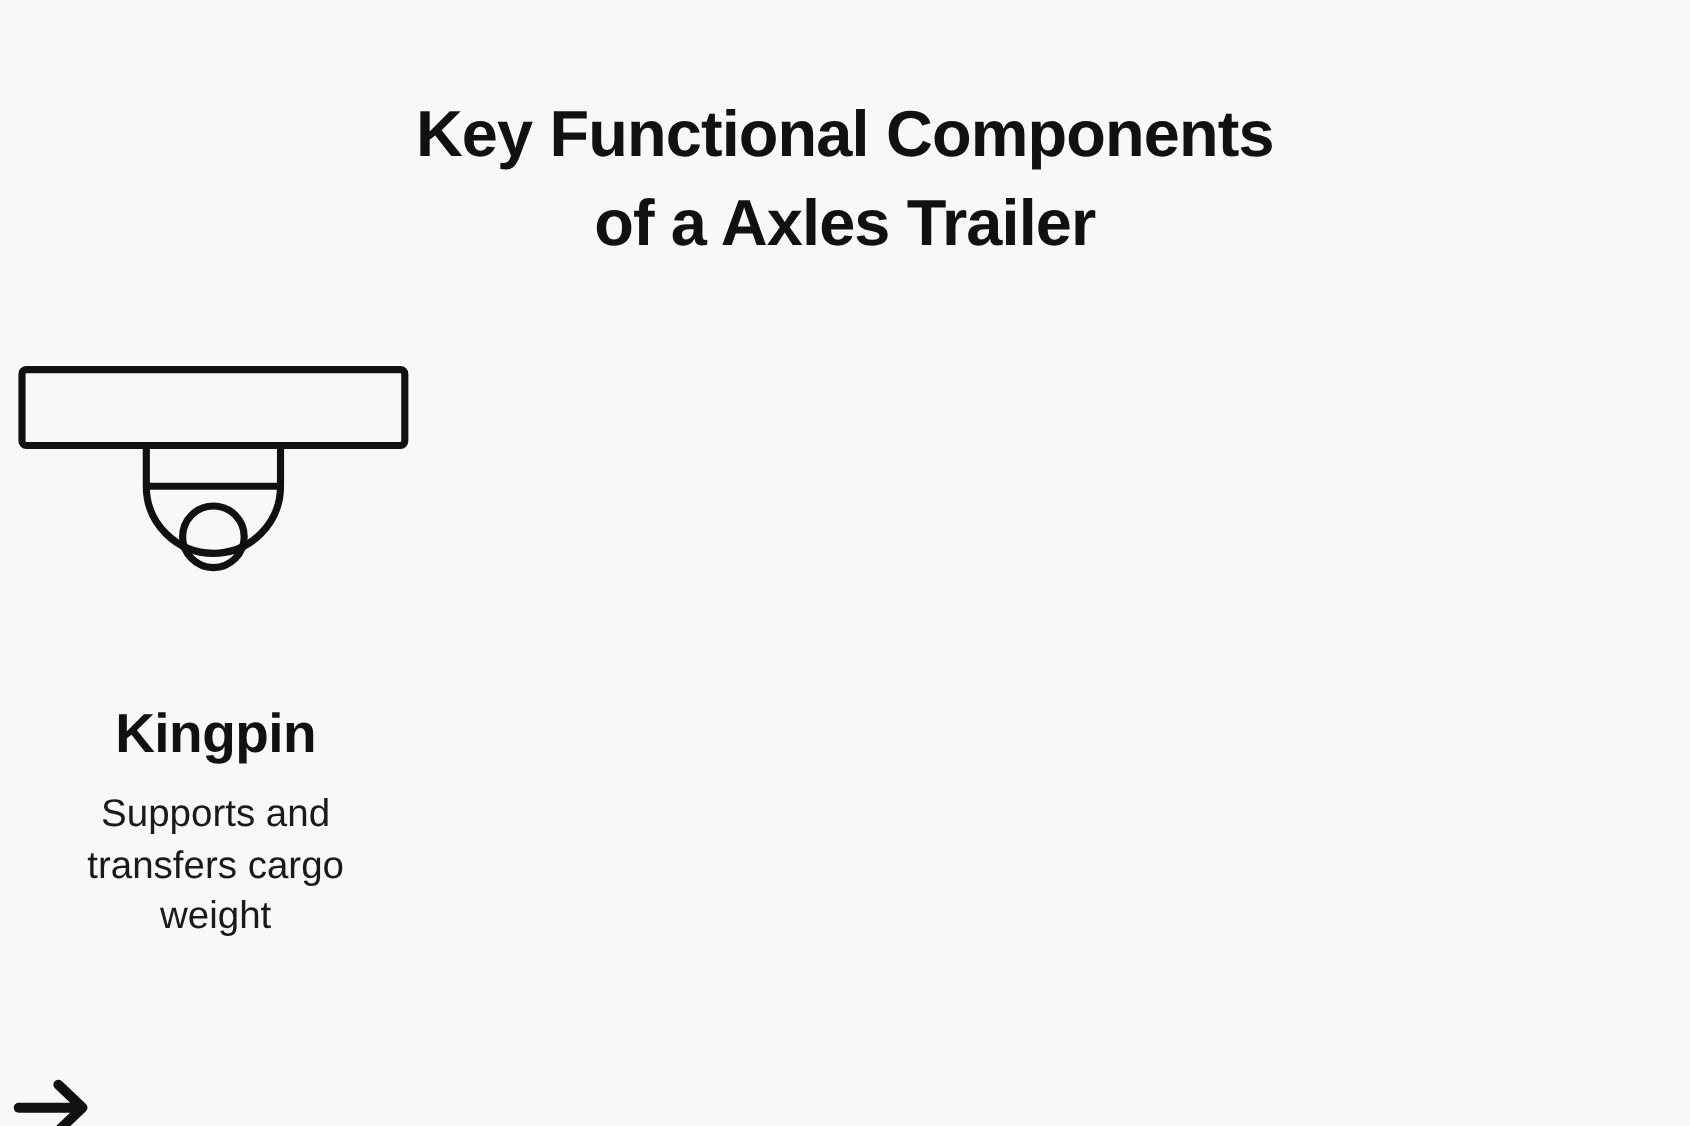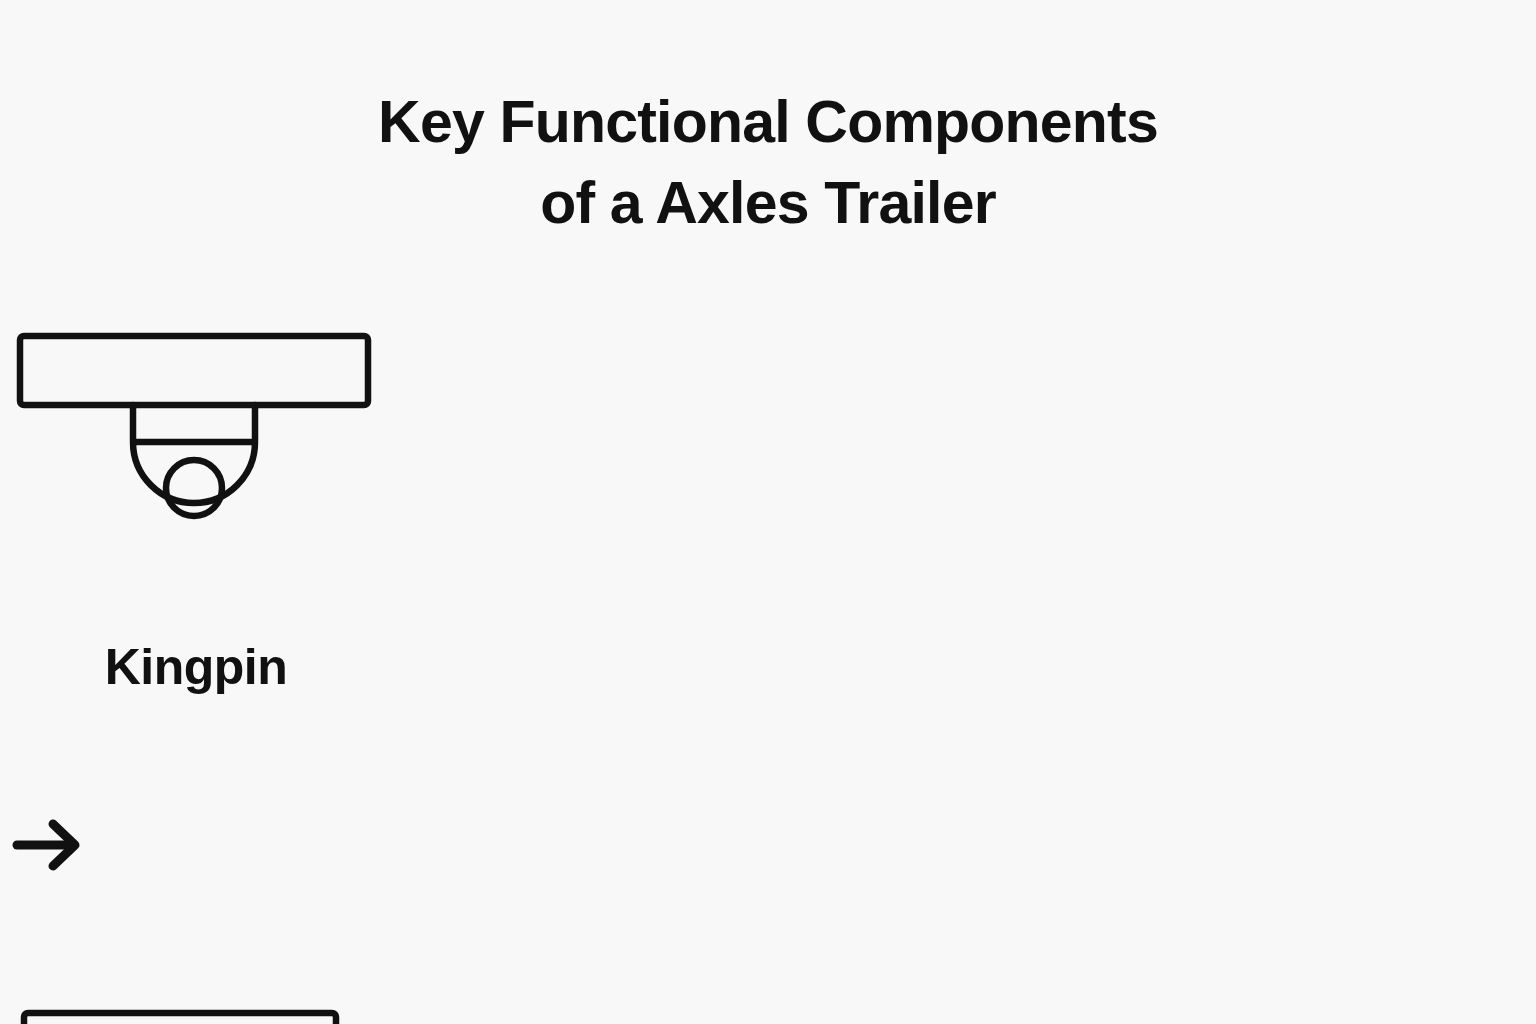--- a/index.html
+++ b/index.html
@@ -121,20 +121,21 @@
 
             <path d="M117 87 L117 122 Q117 124 119 124 L237 124 Q239 124 239 122 L239 87"></path>
 
             <path d="M117 124 A 61 61 0 1 0 239 124"></path>
 
             <circle cx="178" cy="170" r="28"></circle>
           </g>
         </svg>
       </div>
       <div class="panel-heading">Kingpin</div>
+      <div class="panel-desc">Supports and transfers cargo weight</div>
     </div>
 
     <div class="arrow-wrap">
       <svg width="76" height="62" viewBox="0 0 76 62">
         <g fill="none" stroke="#111111" stroke-width="9" stroke-linecap="round" stroke-linejoin="round">
           <line x1="6" y1="31" x2="62" y2="31"></line>
           <polyline points="42,10 64,31 42,52"></polyline>
         </g>
       </svg>
     </div>

